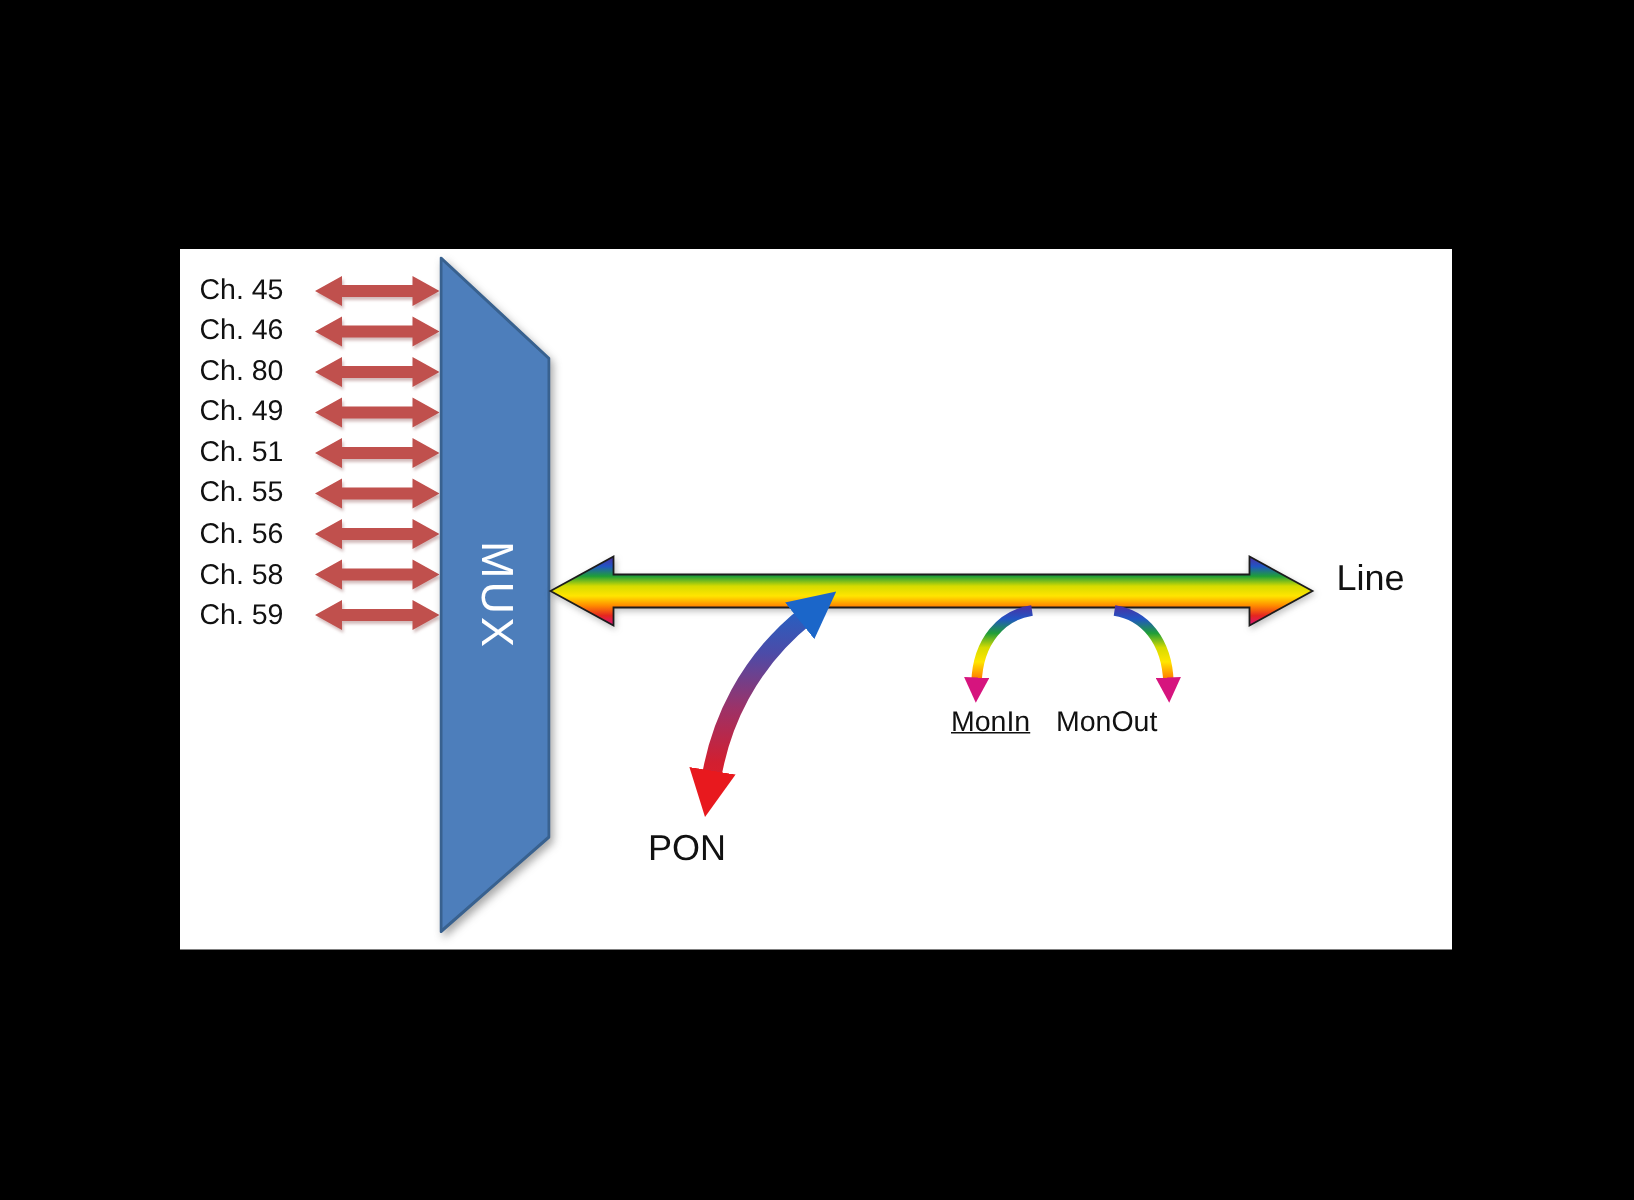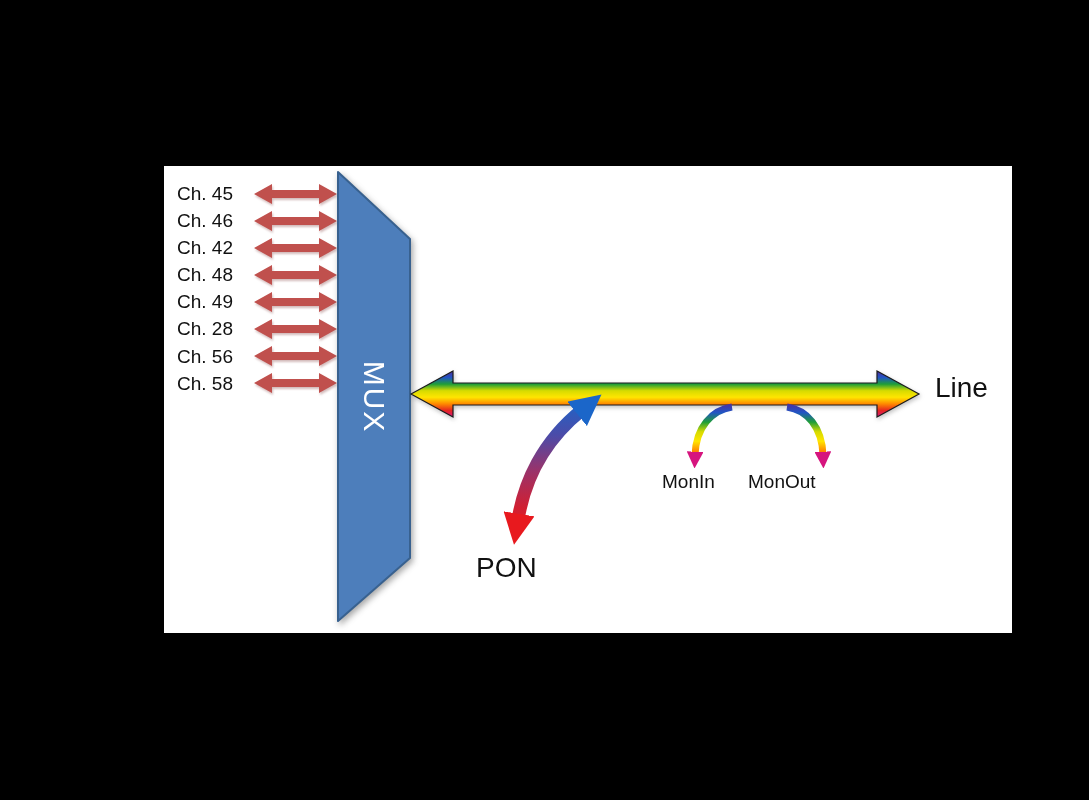--- a/index.html
+++ b/index.html
@@ -7,21 +7,20 @@
     padding: 0;
     background: #000;
     font-family: "Liberation Sans", sans-serif;
   }
   #stage {
     position: relative;
     width: 983px;
     height: 800px;
     background: var(--background, #000);
     overflow: hidden;
-    margin-left: 44px;
   }
   #panel {
     position: absolute;
     left: 120px;
     top: 166px;
     width: 848px;
     height: 467px;
     background: var(--panel, #fff);
   }
   
@@ -128,33 +127,33 @@
     overflow: visible;
   }
   #pon-path {
     fill: none;
     stroke: url(#grad-pon);
     stroke-width: 13;
   }
   
   .big-label {
     position: absolute;
-    font-size: 28px;
+    font-size: 24px;
     color: var(--label-text, #111);
     white-space: pre;
   }
   #line-label { left: 771px; top: 206px; }
   #pon-label  { left: 312px; top: 386px; }
   .small-label {
     position: absolute;
     font-size: 19px;
     color: var(--label-text, #111);
     white-space: pre;
   }
-  #mon-in-label  { left: 498px; top: 305px; }
+  #mon-in-label  { left: 514px; top: 305px; text-decoration: underline; }
   #mon-out-label { left: 584px; top: 305px; }
   #defs-svg { position: absolute; width: 0; height: 0; }
 </style>
 </head>
 <body>
 
 <svg id="defs-svg" xmlns="http://www.w3.org/2000/svg">
   <defs>
     <linearGradient id="grad-line" x1="0" y1="0" x2="0" y2="1">
         <stop offset="0.000" stop-color="#4F2C9F"></stop>
@@ -207,67 +206,73 @@
   </div>
 
   <div class="channel-row">
     <span class="channel-label">Ch. 46</span>
     <svg class="channel-arrow" viewBox="0 0 83 22" xmlns="http://www.w3.org/2000/svg">
       <polygon points="0,11 18,1 18,7 65,7 65,1 83,11 65,21 65,15 18,15 18,21"></polygon>
     </svg>
   </div>
 
   <div class="channel-row">
-    <span class="channel-label">Ch. 42</span>
-    <svg class="channel-arrow" viewBox="0 0 83 22" xmlns="http://www.w3.org/2000/svg">
-      <polygon points="0,11 18,1 18,7 65,7 65,1 83,11 65,21 65,15 18,15 18,21"></polygon>
-    </svg>
-  </div>
-
-  <div class="channel-row">
-    <span class="channel-label">Ch. 48</span>
-    <svg class="channel-arrow" viewBox="0 0 83 22" xmlns="http://www.w3.org/2000/svg">
-      <polygon points="0,11 18,1 18,7 65,7 65,1 83,11 65,21 65,15 18,15 18,21"></polygon>
-    </svg>
-  </div>
+    <span class="channel-label">Ch. 80</span>
+    <svg class="channel-arrow" viewBox="0 0 83 22" xmlns="http://www.w3.org/2000/svg">
+      <polygon points="0,11 18,1 18,7 65,7 65,1 83,11 65,21 65,15 18,15 18,21"></polygon>
+    </svg>
+  </div>
+
 
   <div class="channel-row">
     <span class="channel-label">Ch. 49</span>
     <svg class="channel-arrow" viewBox="0 0 83 22" xmlns="http://www.w3.org/2000/svg">
       <polygon points="0,11 18,1 18,7 65,7 65,1 83,11 65,21 65,15 18,15 18,21"></polygon>
     </svg>
   </div>
 
 
-
-
-
-
-  <div class="channel-row">
-    <span class="channel-label">Ch. 28</span>
+  <div class="channel-row">
+    <span class="channel-label">Ch. 51</span>
+    <svg class="channel-arrow" viewBox="0 0 83 22" xmlns="http://www.w3.org/2000/svg">
+      <polygon points="0,11 18,1 18,7 65,7 65,1 83,11 65,21 65,15 18,15 18,21"></polygon>
+    </svg>
+  </div>
+
+
+
+
+  <div class="channel-row">
+    <span class="channel-label">Ch. 55</span>
     <svg class="channel-arrow" viewBox="0 0 83 22" xmlns="http://www.w3.org/2000/svg">
       <polygon points="0,11 18,1 18,7 65,7 65,1 83,11 65,21 65,15 18,15 18,21"></polygon>
     </svg>
   </div>
 
   <div class="channel-row">
     <span class="channel-label">Ch. 56</span>
     <svg class="channel-arrow" viewBox="0 0 83 22" xmlns="http://www.w3.org/2000/svg">
       <polygon points="0,11 18,1 18,7 65,7 65,1 83,11 65,21 65,15 18,15 18,21"></polygon>
     </svg>
   </div>
 
 
   <div class="channel-row">
     <span class="channel-label">Ch. 58</span>
     <svg class="channel-arrow" viewBox="0 0 83 22" xmlns="http://www.w3.org/2000/svg">
       <polygon points="0,11 18,1 18,7 65,7 65,1 83,11 65,21 65,15 18,15 18,21"></polygon>
     </svg>
   </div>
 
+  <div class="channel-row">
+    <span class="channel-label">Ch. 59</span>
+    <svg class="channel-arrow" viewBox="0 0 83 22" xmlns="http://www.w3.org/2000/svg">
+      <polygon points="0,11 18,1 18,7 65,7 65,1 83,11 65,21 65,15 18,15 18,21"></polygon>
+    </svg>
+  </div>
 
 </div>
 
     <svg id="mux-shape" viewBox="0 0 74 451" xmlns="http://www.w3.org/2000/svg">
       <polygon points="1,1 73,68 73,387 1,450"></polygon>
     </svg>
     <div id="mux-label-box">
       <span>MUX</span>
     </div>
 

